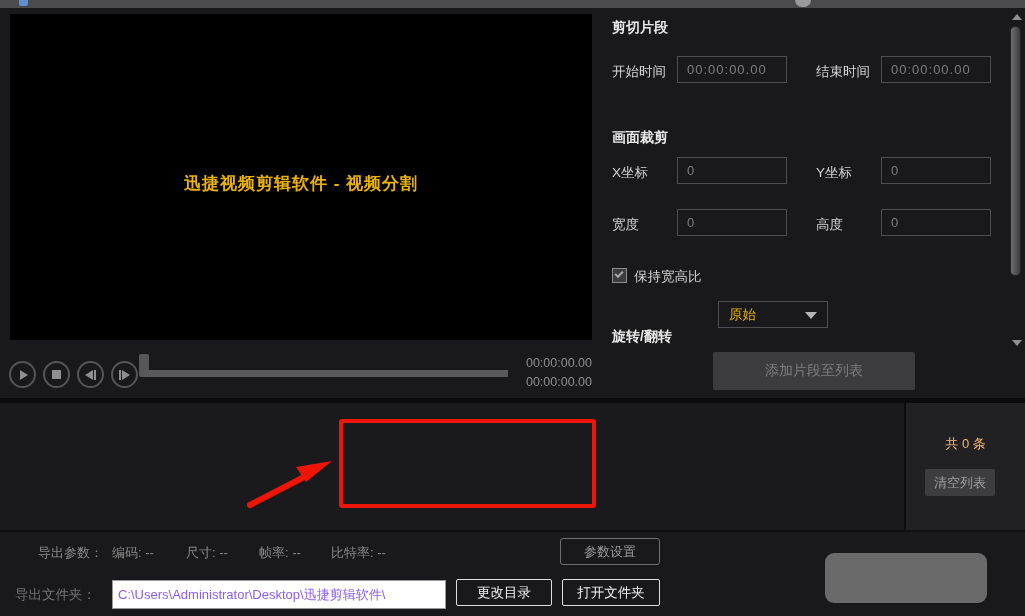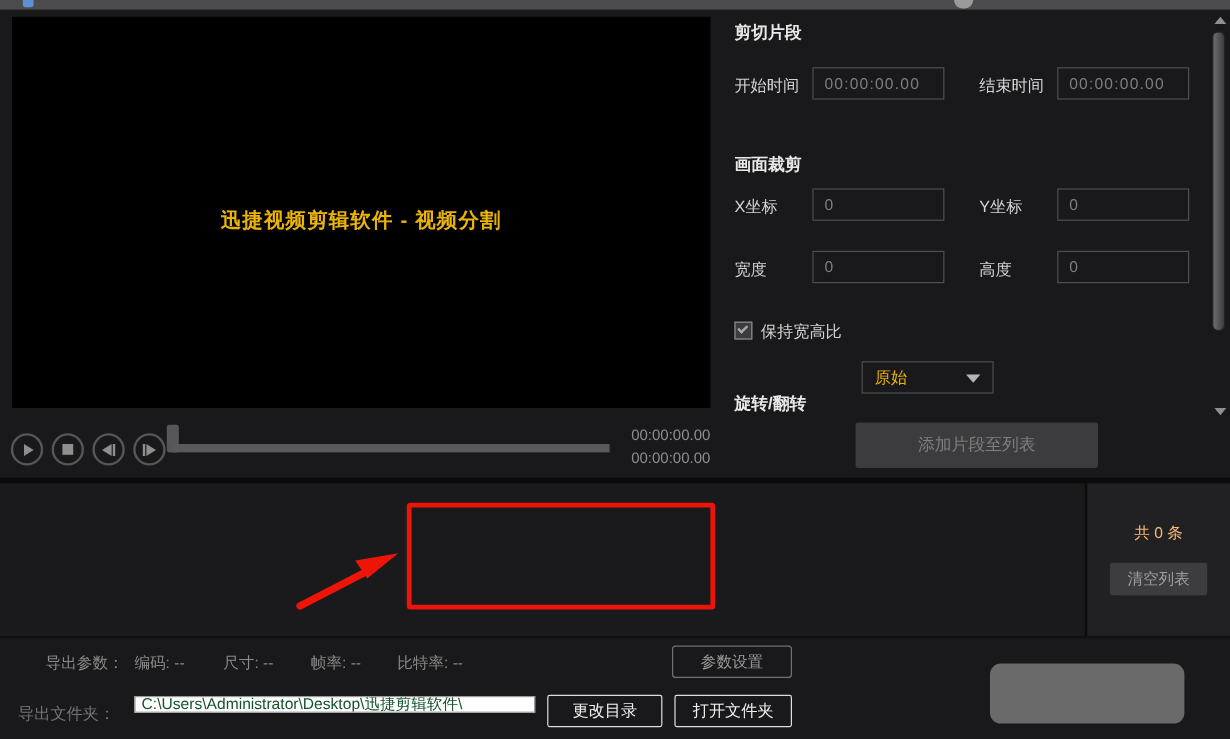--- a/index.html
+++ b/index.html
@@ -54,38 +54,38 @@
   .sb-down { bottom:2px; border-top:6px solid #8f8f8f; }
   .sb-thumb { position:absolute; left:2px; top:18px; width:11px; height:250px; border-radius:5px;
               background:linear-gradient(90deg,#6e6e70,#3c3c3e); border:1px solid #232325; cursor:pointer; }
 
   
   .div1 { position:absolute; left:0; top:398px; width:1025px; height:5px; background:#0b0b0b; }
   .midzone { position:absolute; left:0; top:403px; width:1025px; height:128px; background:#1a1a1c; }
   .vline { position:absolute; left:904px; top:0; width:2px; height:128px; background:#0c0c0c; }
   .listside { position:absolute; left:906px; top:0; width:119px; height:128px; background:#212123; }
   .count-text { position:absolute; left:0; top:32px; width:119px; text-align:center; color:#fdba74; font-size:13px; }
-  .clear-btn { position:absolute; left:19px; top:66px; width:81px; height:27px; background:#3d3d3f; border:none;
+  .clear-btn { position:absolute; left:19px; top:66px; width:70px; height:27px; background:#3d3d3f; border:none;
                border-radius:2px; color:#9e9e9e; font-size:13px; font-family:inherit; cursor:pointer; }
 
   
   .anno-rect { position:absolute; left:339px; top:419px; width:257px; height:89px;
                border:4px solid #ec1508; border-radius:3px; }
   .add-video-btn { position:absolute; left:352px; top:447px; width:220px; height:39px; background:#2193f2;
                    border:none; border-radius:2px; color:#fff; font-size:14px; font-family:inherit; cursor:pointer; }
   .anno-arrow { position:absolute; left:238px; top:448px; width:100px; height:62px; }
 
   
   .div2 { position:absolute; left:0; top:530px; width:1025px; height:2px; background:#111113; }
   .ptext { position:absolute; top:544px; color:#8a8a8a; font-size:13px; }
   .settings-btn { position:absolute; left:560px; top:538px; width:100px; height:27px; background:transparent;
                   border:1px solid #707070; border-radius:3px; color:#9a9a9a; font-size:13px; font-family:inherit; cursor:pointer; }
   .folder-label { position:absolute; left:15px; top:586px; color:#737373; font-size:13.5px; }
-  .folder-input { position:absolute; left:112px; top:580px; width:334px; height:14px; background:#fff;
-                  border:1px solid #9a9a9a; color:#14532d; font-size:13px; padding:0 5px; font-family:inherit; }
+  .folder-input { position:absolute; left:112px; top:580px; width:334px; height:29px; background:#fff;
+                  border:1px solid #9a9a9a; color:#8b5cf6; font-size:13px; padding:0 5px; font-family:inherit; }
   .wbtn { position:absolute; top:579px; height:27px; background:transparent; border:1px solid #dedede;
           border-radius:2px; color:#f0f0f0; font-size:13.5px; font-family:inherit; cursor:pointer; }
   .chg-btn { left:456px; width:96px; }
   .open-btn { left:562px; width:98px; }
 
   
   .wm-bg { position:absolute; left:825px; top:553px; width:162px; height:50px; background:#7d7d7d;
            opacity:0.82; border-radius:9px; }
   .wm-text { position:absolute; right:13px; top:554px; color:#fff; font-size:31px; font-weight:bold;
              white-space:nowrap; text-shadow:1px 1px 2px #000, 0 0 3px #000; }

